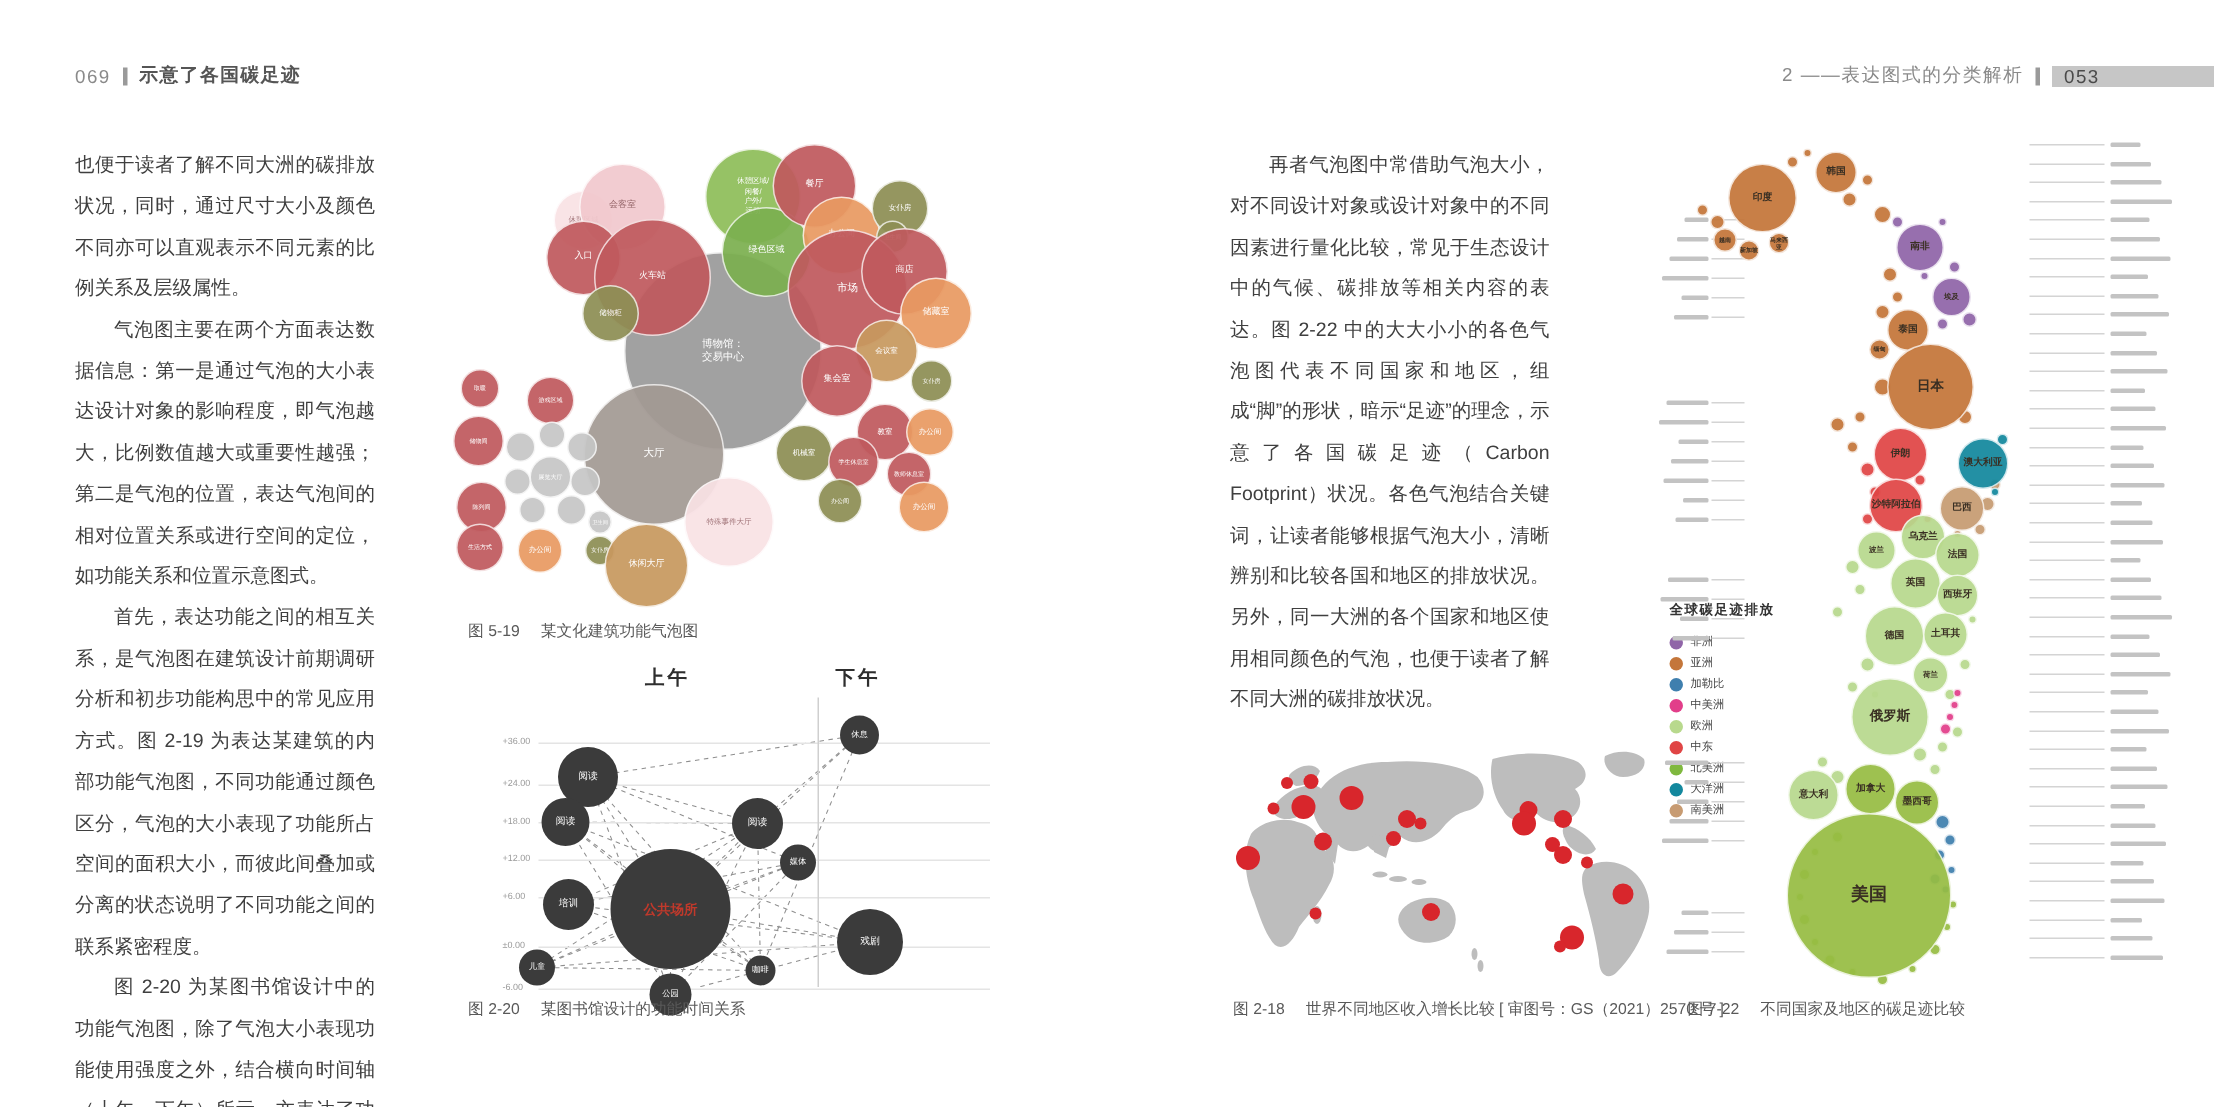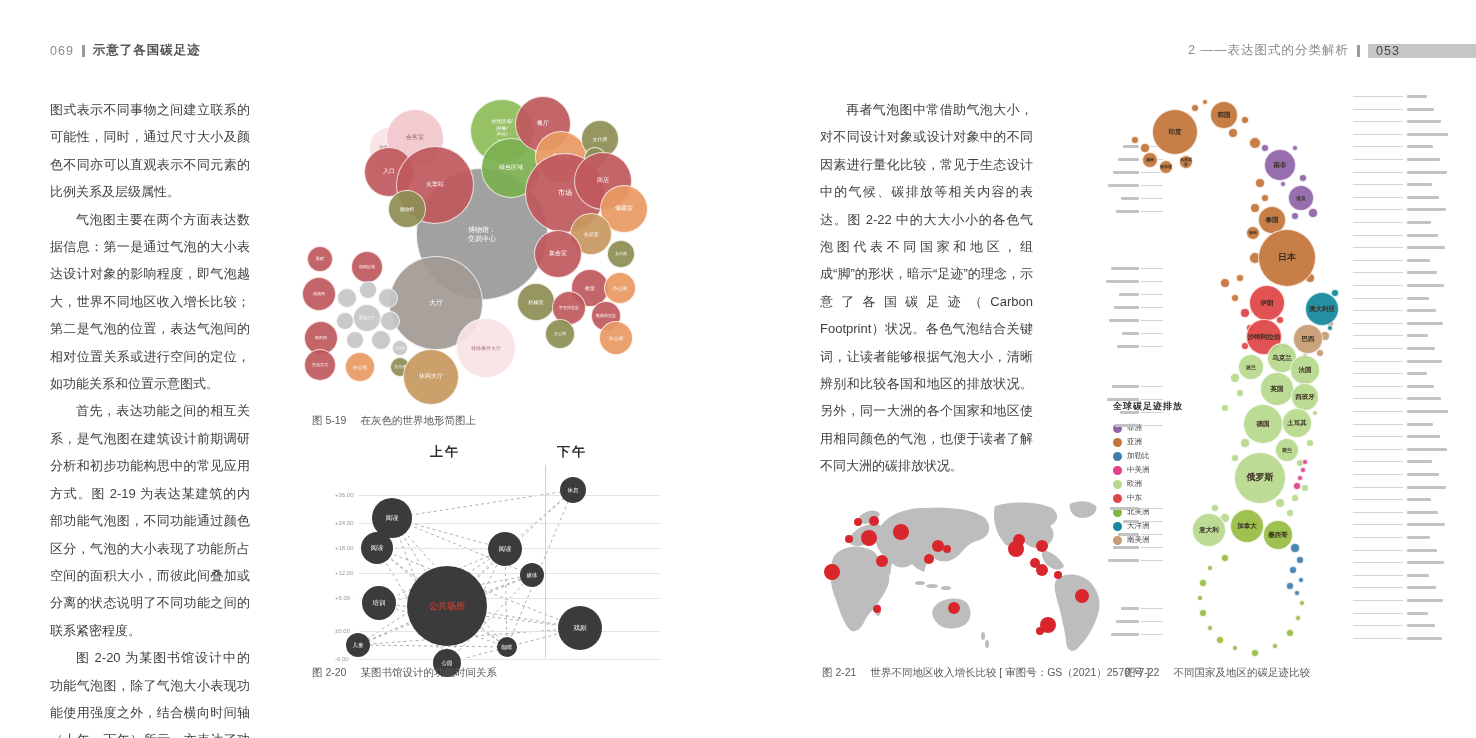--- a/index.html
+++ b/index.html
@@ -52,22 +52,22 @@
     <span class="ttl">示意了各国碳足迹</span>
   </div>
 
   <div class="hdr hdr-r">
     <span class="pg">2 ——表达图式的分类解析</span>
     <span class="div"></span>
     <span class="pagebar">053</span>
   </div>
 
   <div class="col" id="col-left" style="left:50px;top:96px;width:200px;">
-      <p>图式表示不同事物之间建立联系的可能性，同时，通过尺寸大小及颜色不同亦可以直观表示不同元素的比例关系及层级属性。</p>
-      <p class="ind">气泡图主要在两个方面表达数据信息：第一是通过气泡的大小表达设计对象的影响程度，即气泡越大，世界不同地区收入增长比较；第二是气泡的位置，表达气泡间的相对位置关系或进行空间的定位，如功能关系和位置示意图式。</p>
+      <p>也便于读者了解不同大洲的碳排放状况，同时，通过尺寸大小及颜色不同亦可以直观表示不同元素的比例关系及层级属性。</p>
+      <p class="ind">气泡图主要在两个方面表达数据信息：第一是通过气泡的大小表达设计对象的影响程度，即气泡越大，比例数值越大或重要性越强；第二是气泡的位置，表达气泡间的相对位置关系或进行空间的定位，如功能关系和位置示意图式。</p>
       <p class="ind">首先，表达功能之间的相互关系，是气泡图在建筑设计前期调研分析和初步功能构思中的常见应用方式。图 2-19 为表达某建筑的内部功能气泡图，不同功能通过颜色区分，气泡的大小表现了功能所占空间的面积大小，而彼此间叠加或分离的状态说明了不同功能之间的联系紧密程度。</p>
       <p class="ind">图 2-20 为某图书馆设计中的功能气泡图，除了气泡大小表现功能使用强度之外，结合横向时间轴（上午、下午）所示，亦表达了功能在不同时间段的使用状况。</p>
     </div>
 
   <div class="fig" id="fig19" style="left:312px;top:92px;width:345px;height:315px;">
       <div class="bubble" style="left: 104px; top: 76px; width: 132px; height: 132px; background: rgb(154, 154, 154); font-size: 7px;">博物馆：
 交易中心</div>
       <div class="bubble" style="left: 77px; top: 164px; width: 94px; height: 94px; background: rgb(163, 154, 148); font-size: 7px;">大厅</div>
       <div class="bubble" style="left: 57px; top: 35px; width: 40px; height: 40px; background: rgb(249, 226, 229); font-size: 5px; color: rgb(154, 106, 110);">休憩区域</div>
       <div class="bubble" style="left: 74px; top: 17px; width: 58px; height: 58px; background: rgb(242, 201, 206); font-size: 6px; color: rgb(141, 90, 94);">会客室</div>
@@ -109,21 +109,21 @@
       <div class="bubble" style="left: 34px; top: 239px; width: 18px; height: 18px; background: rgb(198, 198, 198); font-size: 4px;"></div>
       <div class="bubble" style="left: 59px; top: 238px; width: 20px; height: 20px; background: rgb(198, 198, 198); font-size: 4px;"></div>
       <div class="bubble" style="left: 41px; top: 212px; width: 28px; height: 28px; background: rgb(198, 198, 198); font-size: 4px;">展览大厅</div>
       <div class="bubble" style="left: 80px; top: 248px; width: 16px; height: 16px; background: rgb(198, 198, 198); font-size: 3.5px;">卫生间</div>
       <div class="bubble" style="left: 78px; top: 265px; width: 20px; height: 20px; background: rgb(142, 143, 85); font-size: 4px;">女仆房</div>
       <div class="bubble" style="left: 33px; top: 260px; width: 30px; height: 30px; background: rgb(233, 154, 98); font-size: 5px;">办公间</div>
       <div class="bubble" style="left: 91px; top: 257px; width: 56px; height: 56px; background: rgb(200, 153, 95); font-size: 6px;">休闲大厅</div>
       <div class="bubble" style="left: 144px; top: 226px; width: 60px; height: 60px; background: rgb(249, 226, 229); font-size: 5px; color: rgb(154, 106, 110);">特殊事件大厅</div>
     </div>
   <div class="caption" style="left:312px;top:414px;">
-    <span class="no">图 5-19</span><span>在灰色的世界地形简图上</span>
+    <span class="no">图 5-19</span><span>某文化建筑功能气泡图</span>
   </div>
 
   <div class="fig" id="fig20" style="left:335px;top:443px;width:325px;height:215px;">
       <svg width="325" height="215" style="position: absolute; left: 0px; top: 0px;">
         <line x1="238" y1="47" x2="57" y2="75" stroke="#8e8e8e" stroke-width="0.7" stroke-dasharray="3,3"></line>
         <line x1="238" y1="47" x2="170" y2="106" stroke="#8e8e8e" stroke-width="0.7" stroke-dasharray="3,3"></line>
         <line x1="238" y1="47" x2="112" y2="163" stroke="#8e8e8e" stroke-width="0.7" stroke-dasharray="3,3"></line>
         <line x1="238" y1="47" x2="172" y2="204" stroke="#8e8e8e" stroke-width="0.7" stroke-dasharray="3,3"></line>
         <line x1="57" y1="75" x2="170" y2="106" stroke="#8e8e8e" stroke-width="0.7" stroke-dasharray="3,3"></line>
         <line x1="57" y1="75" x2="112" y2="163" stroke="#8e8e8e" stroke-width="0.7" stroke-dasharray="3,3"></line>
@@ -233,21 +233,21 @@
           <circle cx="215" cy="65" r="5" fill="#d8262c"></circle>
           <circle cx="222" cy="72" r="6" fill="#d8262c"></circle>
           <circle cx="238" cy="77" r="4" fill="#d8262c"></circle>
           <circle cx="262" cy="98" r="7" fill="#d8262c"></circle>
           <circle cx="228" cy="127" r="8" fill="#d8262c"></circle>
           <circle cx="220" cy="133" r="4" fill="#d8262c"></circle>
         </g>
     </svg>
   </div>
   <div class="caption" style="left:822px;top:666px;">
-    <span class="no">图 2-21</span><span>世界不同地区收入增长比较 [ 审图号：GS（2021）2570 号 ]</span>
+    <span class="no">图 2-18</span><span>世界不同地区收入增长比较 [ 审图号：GS（2021）2570 号 ]</span>
   </div>
 
   <div class="fig" id="fig22" style="left:1105px;top:88px;width:371px;height:575px;">
     <div class="legend" style="left:8px;top:312px;">
       <div class="lt">全球碳足迹排放</div>
       <div id="legend-items">
           <div class="li">
             <span class="sw" style="background: rgb(144, 101, 168);"></span>
             <span class="ll">非洲</span>
           </div>
@@ -512,18 +512,19 @@
       <div class="bubble" style="left: 185px; top: 267px; width: 30px; height: 30px; background: rgb(184, 217, 141); font-size: 6.5px; color: rgb(43, 32, 19); font-weight: bold;">法国</div>
       <div class="bubble" style="left: 155px; top: 284px; width: 34px; height: 34px; background: rgb(184, 217, 141); font-size: 6.5px; color: rgb(43, 32, 19); font-weight: bold;">英国</div>
       <div class="bubble" style="left: 186px; top: 295px; width: 28px; height: 28px; background: rgb(184, 217, 141); font-size: 6.5px; color: rgb(43, 32, 19); font-weight: bold;">西班牙</div>
       <div class="bubble" style="left: 138px; top: 316px; width: 40px; height: 40px; background: rgb(184, 217, 141); font-size: 6.5px; color: rgb(43, 32, 19); font-weight: bold;">德国</div>
       <div class="bubble" style="left: 177px; top: 320px; width: 30px; height: 30px; background: rgb(184, 217, 141); font-size: 6.5px; color: rgb(43, 32, 19); font-weight: bold;">土耳其</div>
       <div class="bubble" style="left: 170px; top: 350px; width: 24px; height: 24px; background: rgb(184, 217, 141); font-size: 5px; color: rgb(43, 32, 19); font-weight: bold;">荷兰</div>
       <div class="bubble" style="left: 129px; top: 364px; width: 52px; height: 52px; background: rgb(184, 217, 141); font-size: 9px; color: rgb(43, 32, 19); font-weight: bold;">俄罗斯</div>
       <div class="bubble" style="left: 87px; top: 425px; width: 34px; height: 34px; background: rgb(184, 217, 141); font-size: 6.5px; color: rgb(43, 32, 19); font-weight: bold;">意大利</div>
       <div class="bubble" style="left: 125px; top: 421px; width: 34px; height: 34px; background: rgb(151, 189, 67); font-size: 6.5px; color: rgb(43, 32, 19); font-weight: bold;">加拿大</div>
       <div class="bubble" style="left: 158px; top: 432px; width: 30px; height: 30px; background: rgb(151, 189, 67); font-size: 6.5px; color: rgb(43, 32, 19); font-weight: bold;">墨西哥</div>
+      <div class="bubble" style="left: 86px; top: 454px; width: 110px; height: 110px; background: rgb(151, 189, 67); font-size: 12px; color: rgb(43, 32, 19); font-weight: bold;">美国</div>
     </div>
   <div class="caption" style="left:1125px;top:666px;">
     <span class="no">图 7-22</span><span>不同国家及地区的碳足迹比较</span>
   </div>
 
 </div>
 
 </body></html>

